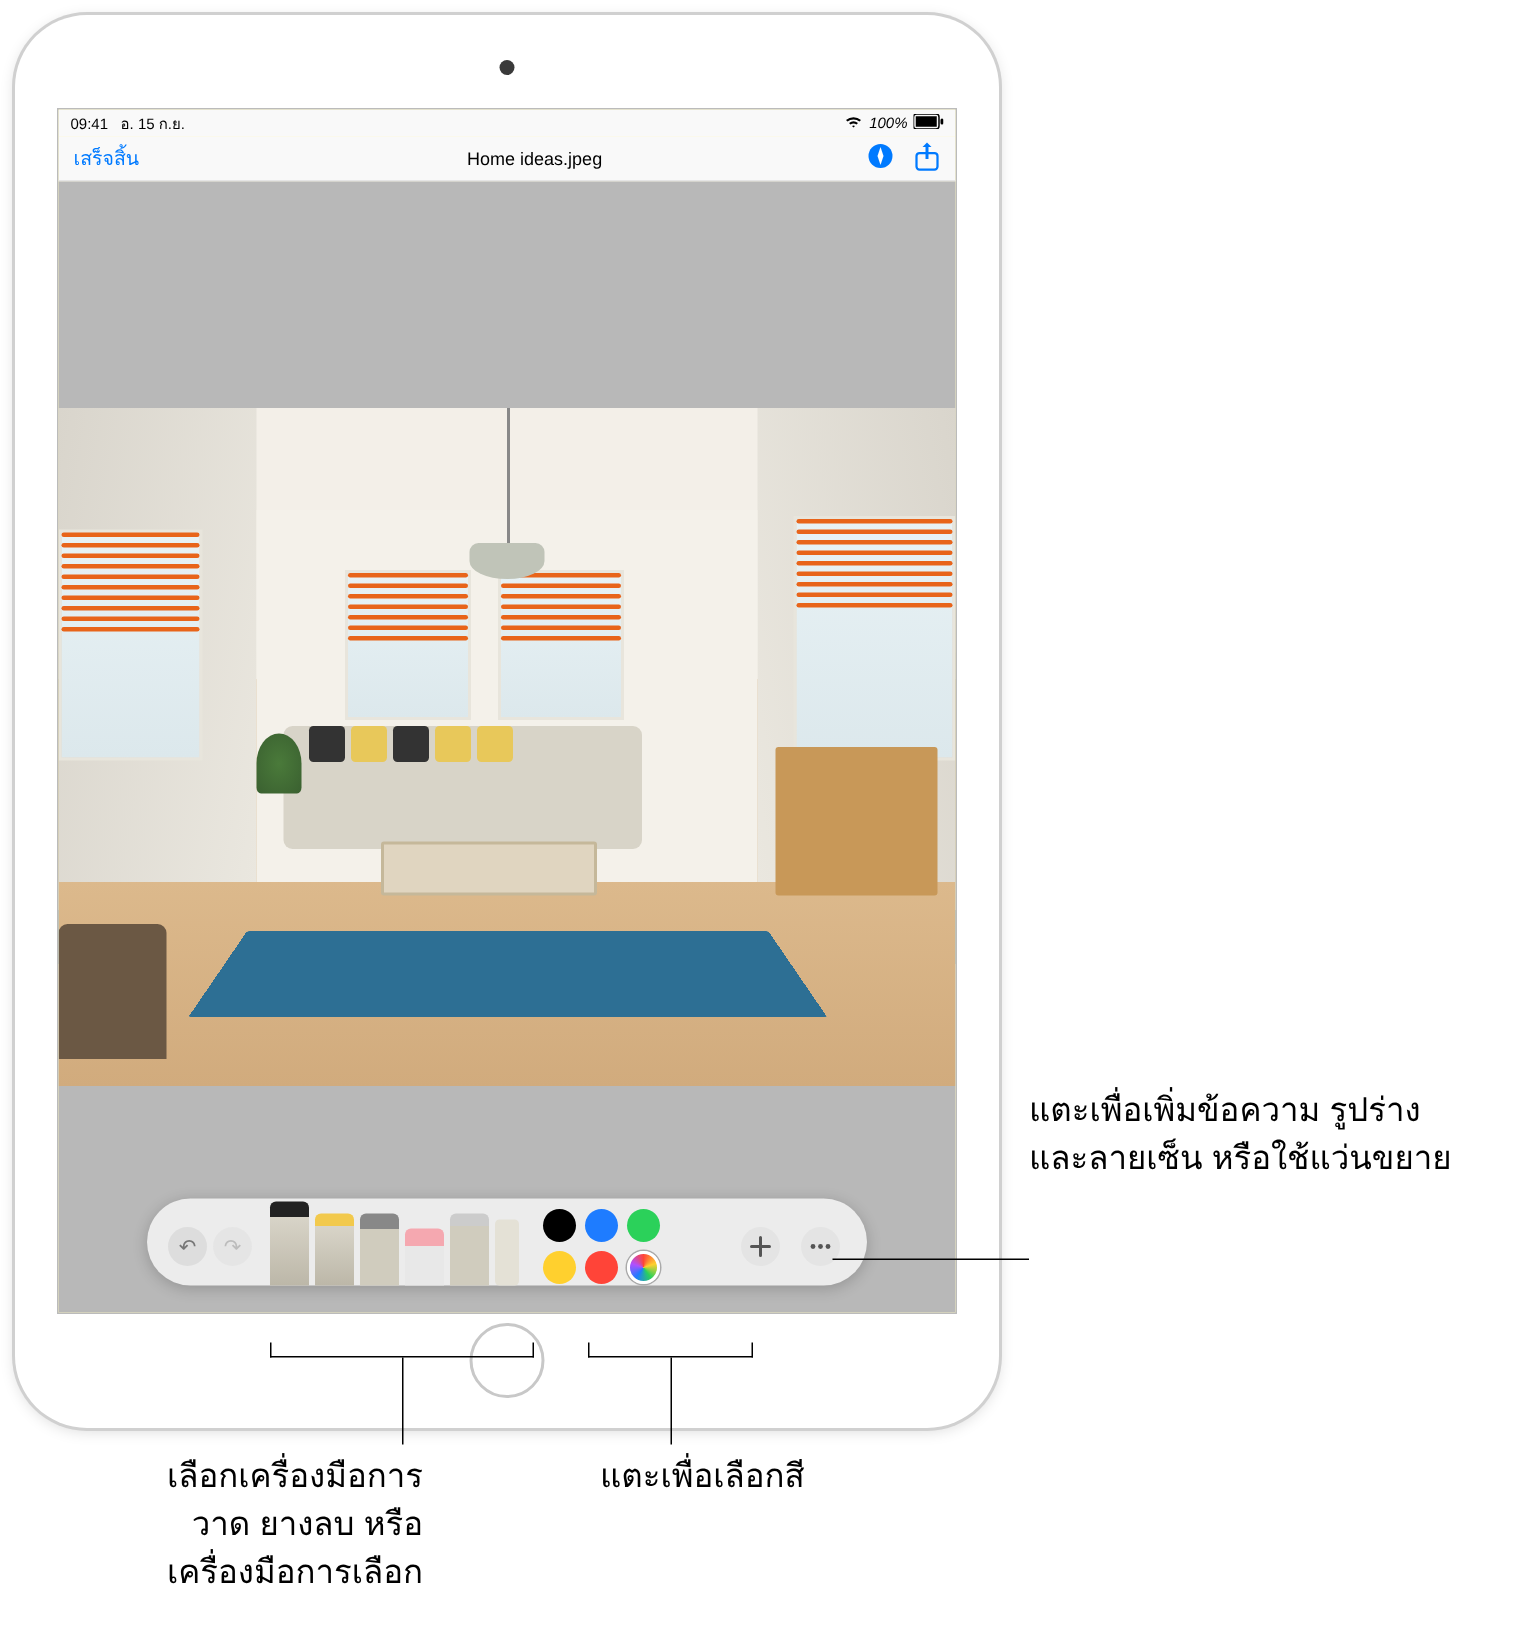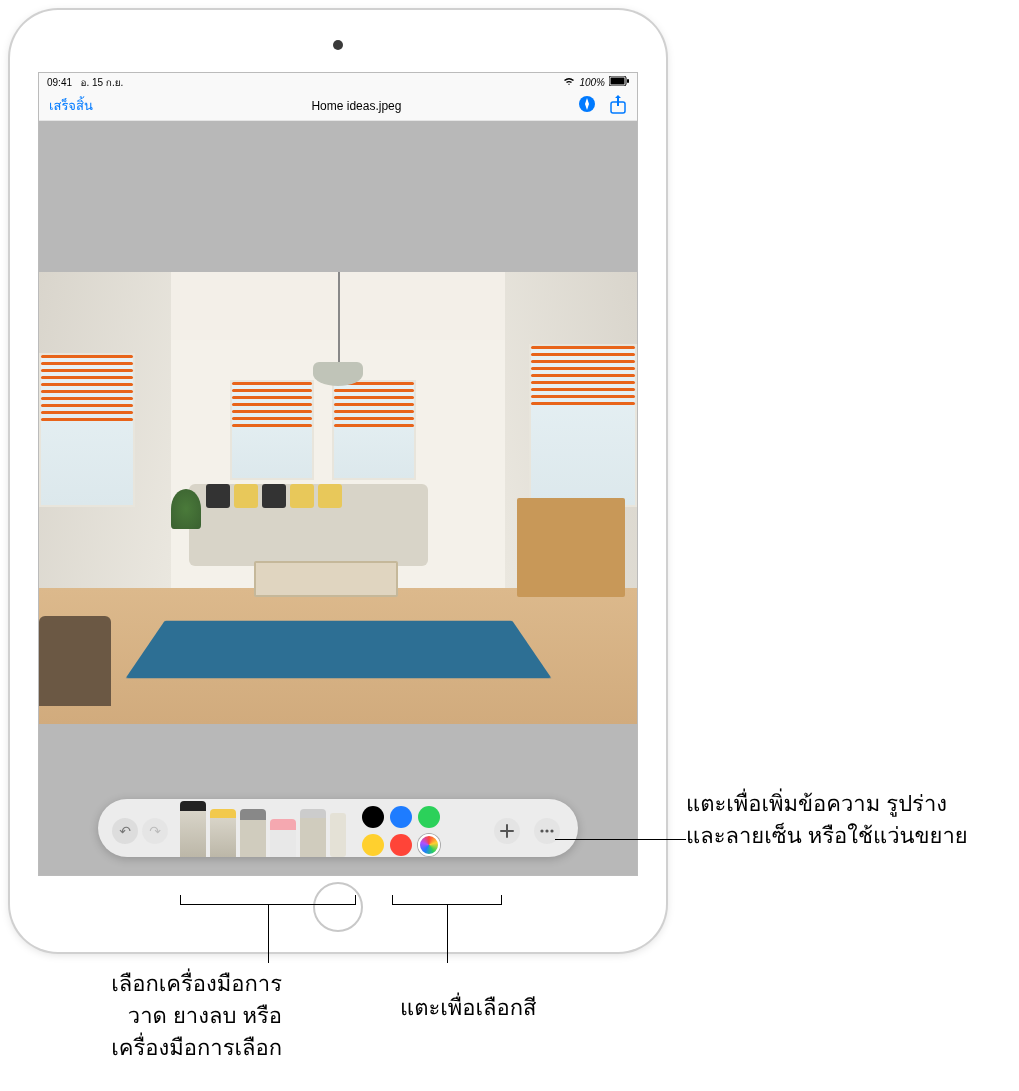--- a/index.html
+++ b/index.html
@@ -200,23 +200,23 @@
   .c-picker{background: conic-gradient(#ff4438,#ffd02e,#2bd15a,#1e7cff,#b050ff,#ff4438); border:2px solid #fff; box-shadow:0 0 0 1px #aaa;}
   .tb-end { display:flex; gap:10px; align-self:center; margin-left:auto; }
 
   
   .callout {
     position:absolute;
     font-size: 22px;
     line-height: 1.45;
     color:#000;
   }
-  .callout.right { left: 686px; top: 788px; text-align:left; }
+  .callout.right { left: 686px; top: 724px; text-align:left; }
   .callout.bottom-left { left: 22px; top: 968px; width: 260px; text-align:right; }
-  .callout.bottom-mid { left: 400px; top: 968px; text-align:left;margin-top:24px; }
+  .callout.bottom-mid { left: 400px; top: 968px; text-align:left; }
   .leader {
     position:absolute; background:#000;
   }
   
   .l-add-h { left:555px; top:839px; width:131px; height:1px; } 
   .bracket { position:absolute; border:1px solid #000; border-top:none; height:10px; }
   .br-tools { left:180px; top:895px; width:176px; }
   .br-tools-stem { position:absolute; left:268px; top:905px; width:1px; height:58px; background:#000;}
   .br-colors { left:392px; top:895px; width:110px; }
   .br-colors-stem { position:absolute; left:447px; top:905px; width:1px; height:58px; background:#000;}

